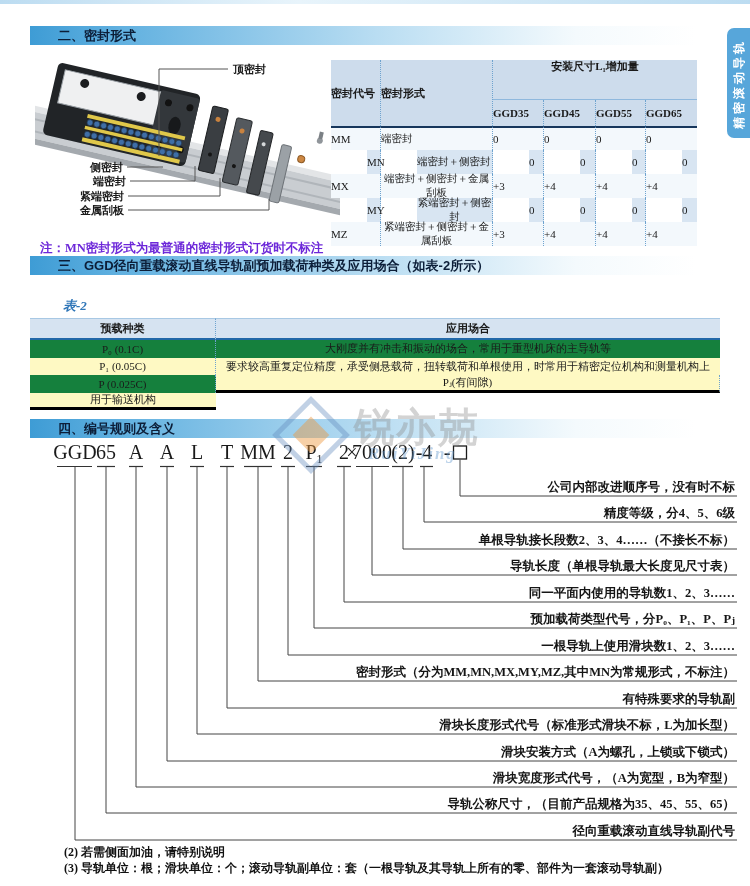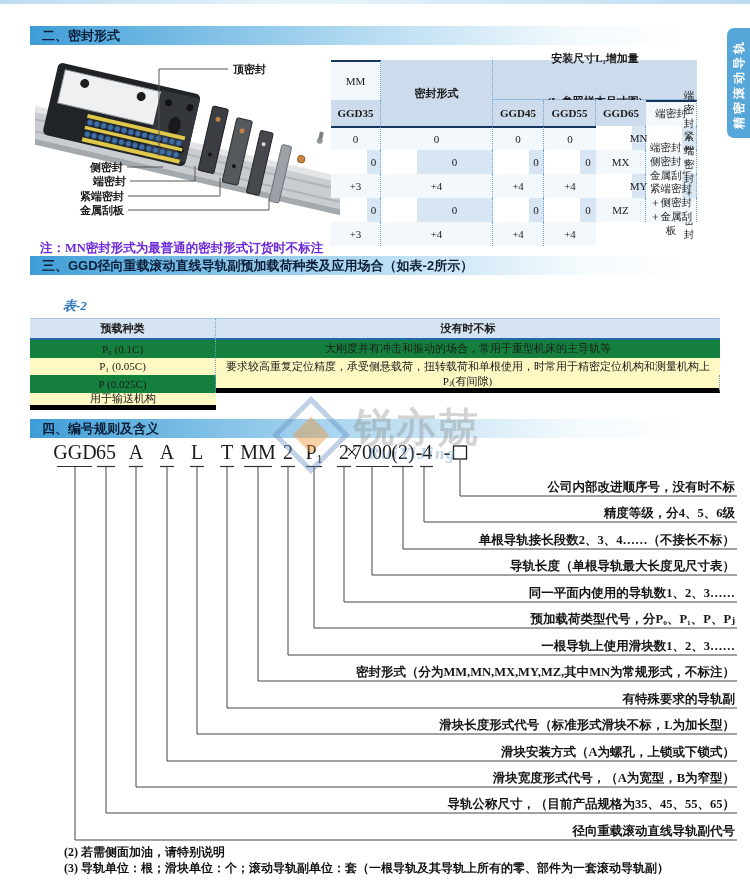--- a/index.html
+++ b/index.html
@@ -11,32 +11,32 @@
   .sidetab{position:absolute;left:727px;top:28px;width:23px;height:110px;background:#57a6da;
         border-radius:7px 0 0 7px;}
   .sidetab span{position:absolute;left:-43px;top:48px;width:110px;height:16px;
         transform:rotate(-90deg);transform-origin:center;
         color:#fff;font-family:"Liberation Sans","DejaVu Sans",sans-serif;
         font-weight:bold;font-size:12px;letter-spacing:3px;text-align:center;white-space:nowrap;}
   
   .secbar{position:absolute;left:30px;width:666px;height:19px;line-height:19px;
         background:linear-gradient(90deg,#3e9cd5 0%,#62b1e0 14%,#b9ddf2 52%,#f4fafd 82%,#ffffff 100%);
         font-family:"Liberation Sans","DejaVu Sans",sans-serif;font-weight:bold;font-size:13px;
-        color:#0c1e38;padding-left:12px;box-sizing:border-box;white-space:nowrap;}
+        color:#0c1e38;padding-left:28px;box-sizing:border-box;white-space:nowrap;}
   .bar2{top:26px;} .bar3{top:256px;} .bar4{top:419px;}
   
   .sealsvg{position:absolute;left:35px;top:52px;}
   .sealsvg text{font-family:"Liberation Serif","DejaVu Serif",serif;font-size:11px;font-weight:bold;fill:#1a1a1a;}
   .dgnote{position:absolute;left:40px;top:240px;font-size:12.5px;font-weight:bold;color:#6d28d9;white-space:nowrap;}
   
   .t1{position:absolute;left:331px;top:60px;width:366px;display:grid;
       grid-template-columns:50px 112px 51px 52px 50px 51px;
       grid-template-rows:40px 26px repeat(5,24px);
       font-size:11px;}
-  .t1 .c{display:flex;align-items:center;justify-content:center;text-align:center;gap:30px;}
+  .t1 .c{display:flex;align-items:center;justify-content:flex-start;text-align:center;gap:30px;}
   .t1 .hd{background:#cddcec;font-weight:bold;}
   .t1 .dr{border-right:1px dotted #6ea3cf;}
   .t1 .hcode{grid-row:1/3;grid-column:1;}
   .t1 .hform{grid-row:1/3;grid-column:2;}
   .t1 .hspan{grid-row:1;grid-column:3/7;flex-direction:column;line-height:13px;border-bottom:1px solid #8fb8dd;}
   .t1 .hsz{grid-row:2;}
   .t1 .r0{border-top:2px solid #16365c;}
   .t1 .odd{background:#f3f8fc;}
   .t1 .even{background:#d8e5f2;margin-left:36px;}
   .t1 .form{font-size:10.5px;}
@@ -44,21 +44,21 @@
   .tbl2label{position:absolute;left:63px;top:297px;font-style:italic;font-weight:bold;
       color:#2f76b8;font-size:13px;}
   .t2{position:absolute;left:30px;top:318px;width:633px;display:grid;
       grid-template-columns:186px 504px;grid-template-rows:22px repeat(4,17.5px);
       font-size:11px;}
   .t2 .c{display:flex;align-items:center;justify-content:center;text-align:center;}
   .t2 .hd{background:#d6e3f1;font-weight:bold;border-top:1px solid #a8c8e4;border-bottom:2px solid #2268a8;}
   .t2 .dr{border-right:1px dotted #6ea3cf;}
   .t2 .odd{background:#15803d;}
   .t2 .even{background:#fef9c3;}
-  .t2 .last{border-bottom:5px solid #000000;}
+  .t2 .last{border-bottom:3px solid #000000;}
   
   .s4svg{position:absolute;left:0;top:440px;}
   .s4svg text{font-family:"Liberation Serif","DejaVu Serif",serif;}
   
   .wm{position:absolute;left:268px;top:392px;width:220px;height:86px;pointer-events:none;}
   .wm .zh{position:absolute;left:86px;top:8px;font-size:40px;font-weight:bold;
       color:rgba(140,140,140,0.38);letter-spacing:2px;white-space:nowrap;}
   .wm .en{position:absolute;left:100px;top:52px;font-size:17px;font-weight:bold;font-style:italic;
       color:rgba(95,150,205,0.42);letter-spacing:2px;}
   
@@ -157,20 +157,21 @@
     <text x="198" y="21">顶密封</text>
     <text x="88" y="119" text-anchor="end">侧密封</text>
     <text x="91" y="133" text-anchor="end">端密封</text>
     <text x="89" y="148" text-anchor="end">紧端密封</text>
     <text x="89" y="162" text-anchor="end">金属刮板</text>
   </svg>
 
   <div class="dgnote">注：MN密封形式为最普通的密封形式订货时不标注</div>
 
   <div class="t1">
+    <div class="c hd dr hcode">密封代号</div>
     <div class="c hd dr hform">密封形式</div>
     <div class="c hd hspan">
       <span>安装尺寸L₁增加量</span>
       <span>(L₁参照样本尺寸图)</span>
     </div>
     <div class="c hd dr hsz">GGD35</div>
     <div class="c hd dr hsz">GGD45</div>
     <div class="c hd dr hsz">GGD55</div>
     <div class="c hd hsz">GGD65</div>
 
@@ -208,21 +209,21 @@
     <div class="c dr odd">+4</div>
     <div class="c dr odd">+4</div>
     <div class="c odd">+4</div>
   </div>
 
   <div class="secbar bar3">三、GGD径向重载滚动直线导轨副预加载荷种类及应用场合（如表-2所示）</div>
   <div class="tbl2label">表-2</div>
 
   <div class="t2">
     <div class="c hd dr">预载种类</div>
-    <div class="c hd">没有时不标</div>
+    <div class="c hd">应用场合</div>
 
     <div class="c dr odd">P₀ (0.1C)</div>
     <div class="c odd">大刚度并有冲击和振动的场合，常用于重型机床的主导轨等</div>
     <div class="c dr even">P₁ (0.05C)</div>
     <div class="c even">要求较高重复定位精度，承受侧悬载荷，扭转载荷和单根使用，时常用于精密定位机构和测量机构上</div>
     <div class="c dr odd">P (0.025C)</div>
     <div class="c dr even last">Pⱼ(有间隙)</div>
     <div class="c even last">用于输送机构</div>
   </div>
 

